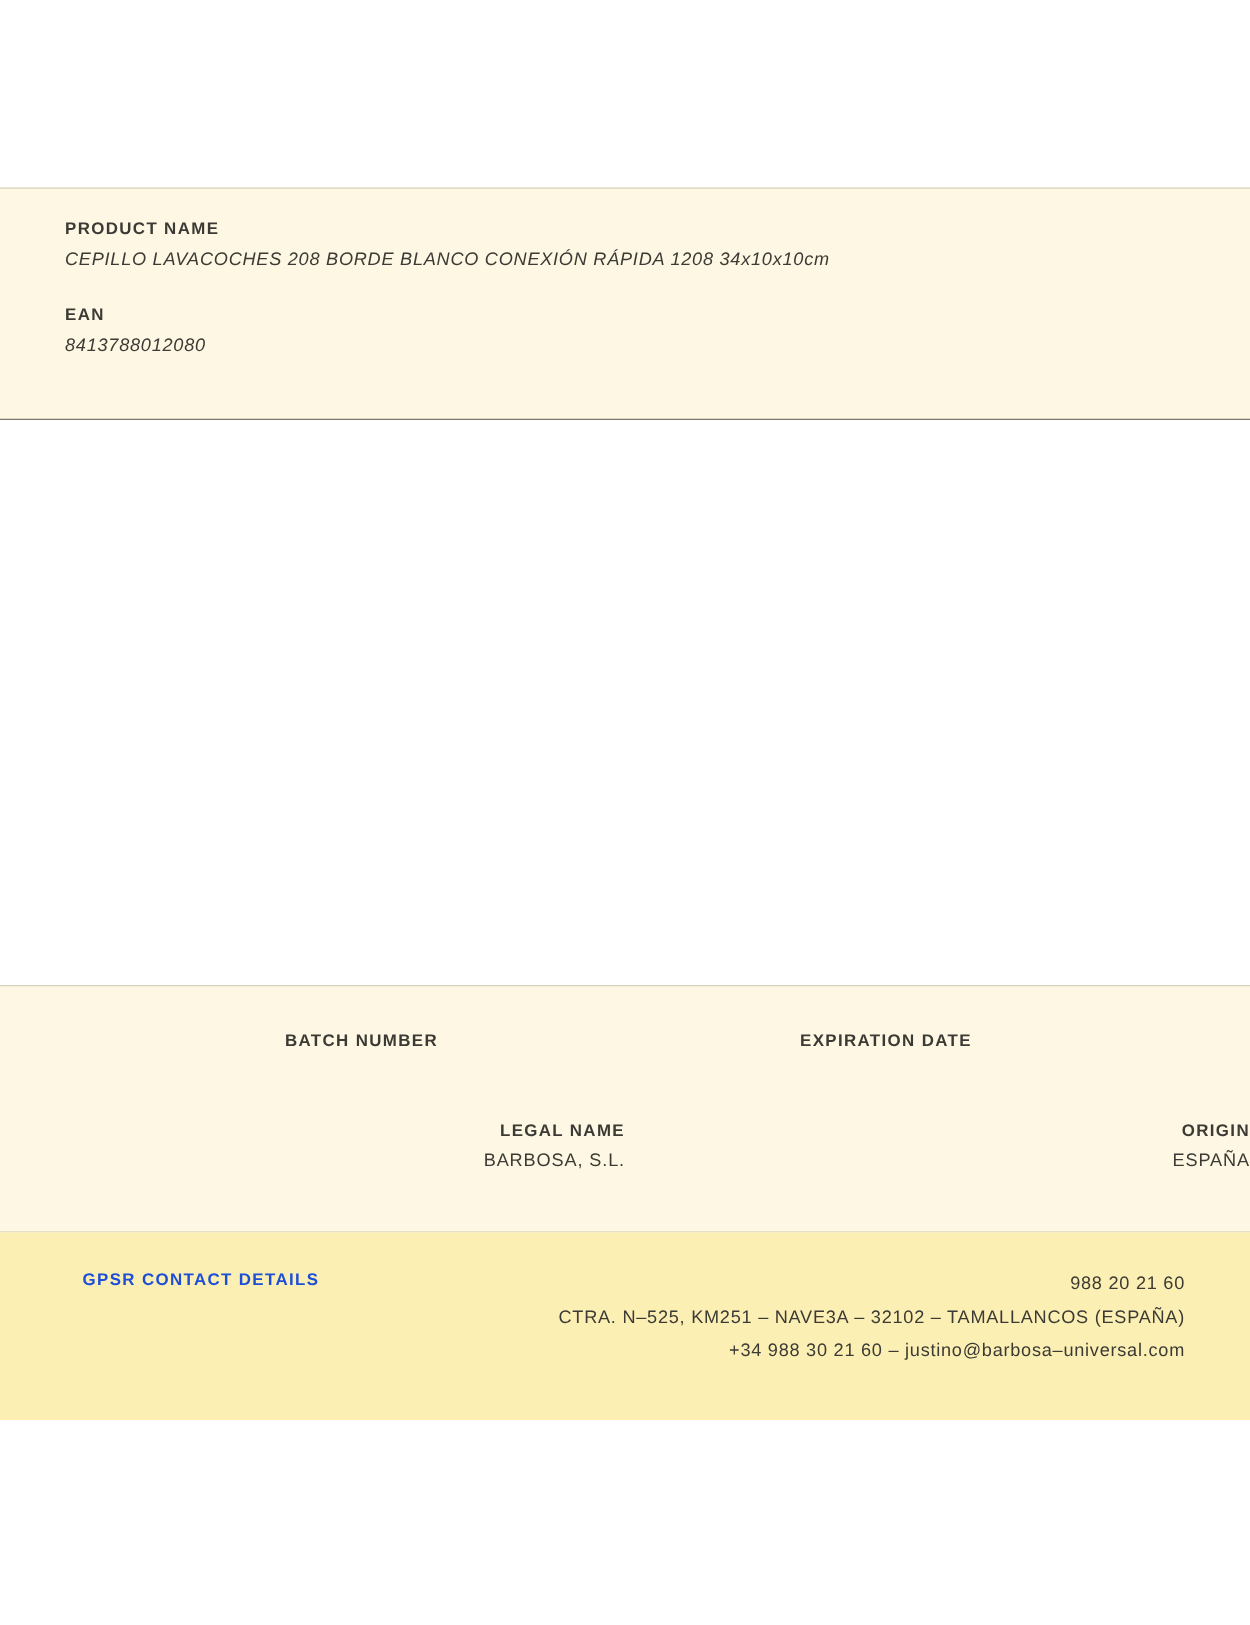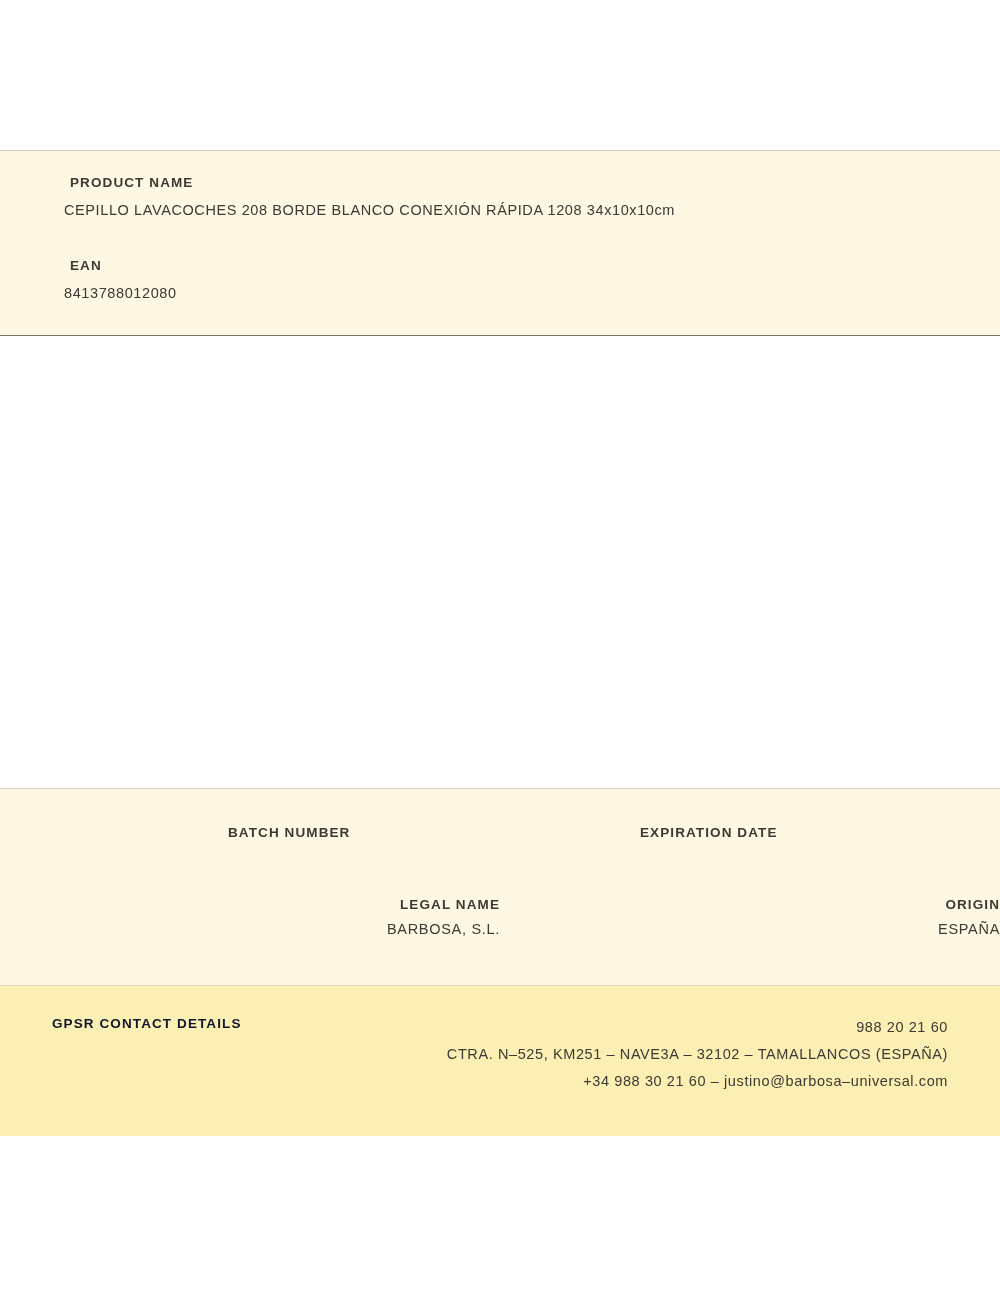--- a/index.html
+++ b/index.html
@@ -37,28 +37,29 @@
     box-sizing: border-box;
   }
   .product-inner {
     padding: 24px 52px 0 52px;
   }
   .field-label {
     font-size: 13.5px;
     font-weight: bold;
     letter-spacing: 1.1px;
     color: #3b3a34;
-    margin: 0 0 10px 18px;
+    margin: 0 0 10px 0;
   }
   .field-value {
     font-size: 14.5px;
     letter-spacing: 0.6px;
     color: #3b3a34;
-    margin: 12px;
+    margin: 0;
     font-weight: normal;
+    font-style: italic;
   }
   .spacer-24 { height: 28px; }
 
   
   .middle-blank {
     position: absolute;
     top: 336px;
     left: 0;
     width: 1000px;
     height: 452px;
@@ -118,23 +119,24 @@
   }
   .gpsr-flex {
     display: flex;
     justify-content: space-between;
     align-items: flex-start;
   }
   .gpsr-label {
     font-size: 13.5px;
     font-weight: bold;
     letter-spacing: 1.1px;
-    color: #0f172a;
+    color: #1d4ed8;
     white-space: nowrap;
     padding-top: 2px;
+    margin-left: 14px;
   }
   .gpsr-lines {
     text-align: right;
     font-size: 14.5px;
     letter-spacing: 0.6px;
     line-height: 27px;
     color: #3b3a34;
   }
   .gpsr-lines div { white-space: nowrap; }
 

